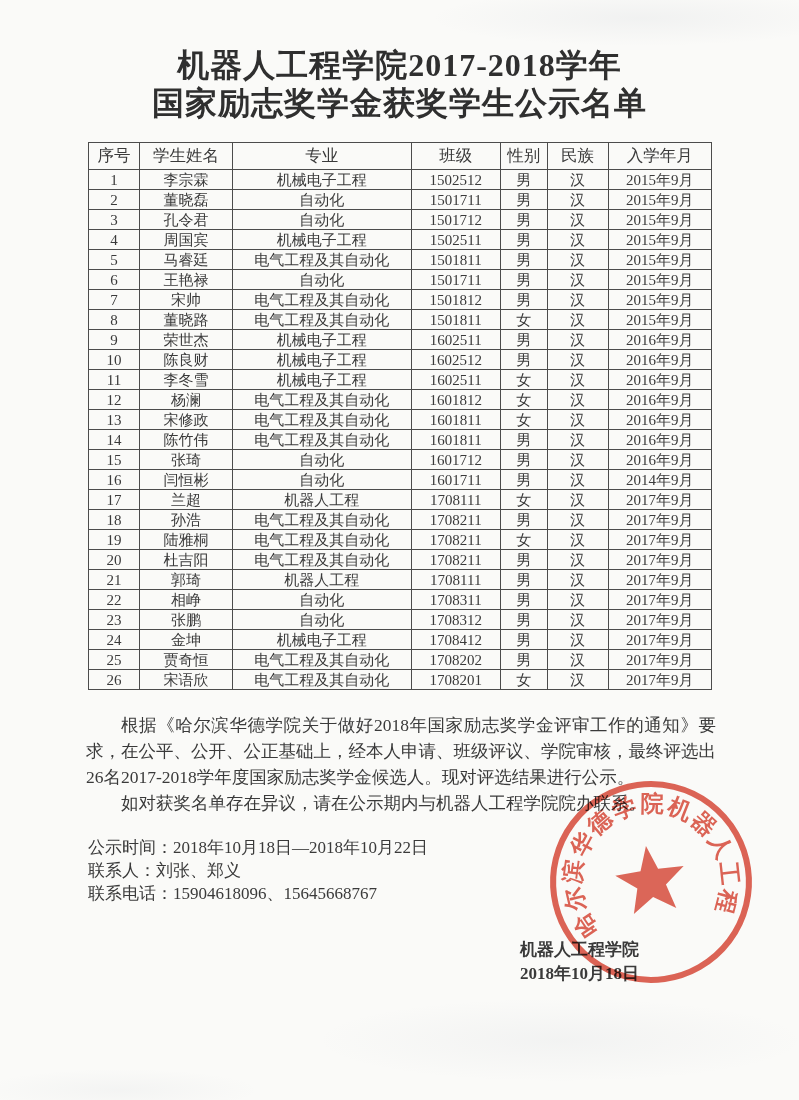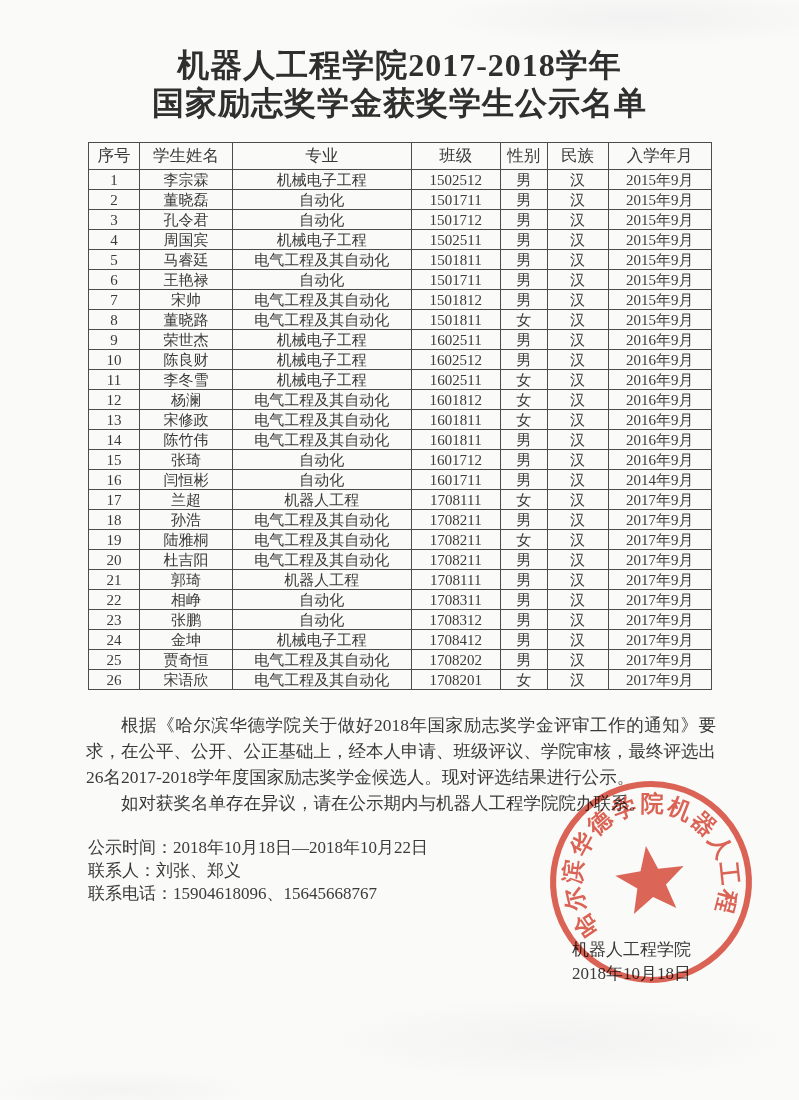--- a/index.html
+++ b/index.html
@@ -65,23 +65,24 @@
 
   .footer-block {
     margin: 20px 0 0 88px;
     font-size: 17px;
     line-height: 23px;
     color: #3a3a3a;
   }
 
   .signature-block {
     position: absolute;
-    left: 572px; top: 938px;
+    left: 520px; top: 938px;
     font-size: 17px; line-height: 24px;
     color: #3a3a3a;
+    font-weight: bold;
   }
 
   .stamp {
     position: absolute;
     left: 545px; top: 776px;
     width: 212px; height: 212px;
     opacity: 0.88;
     transform: rotate(-8deg);
     pointer-events: none;
     mix-blend-mode: multiply;

